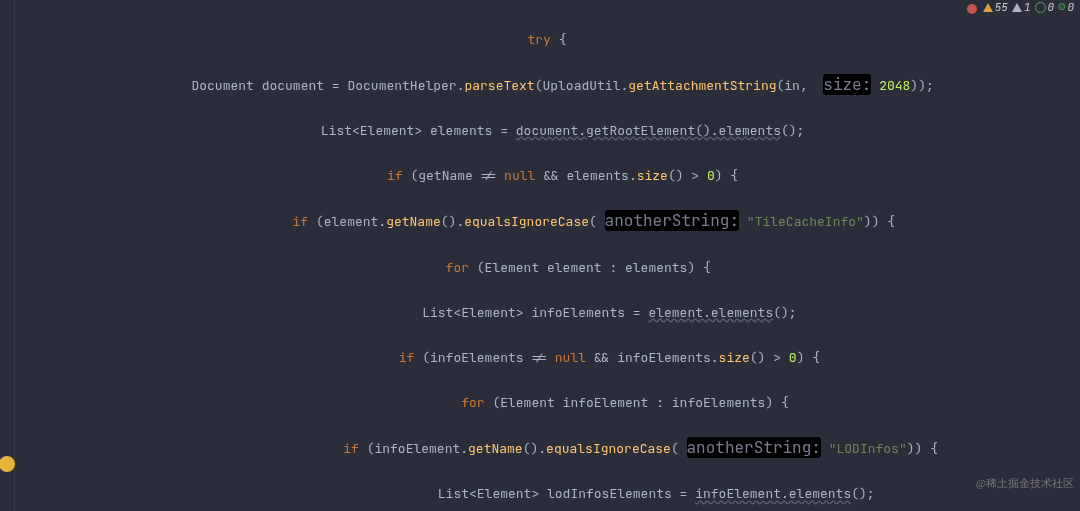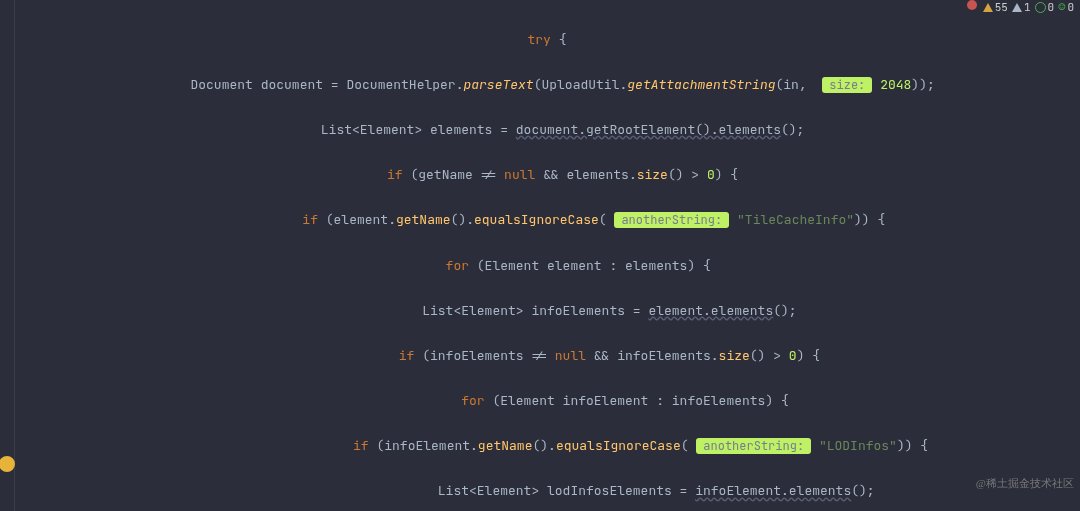--- a/index.html
+++ b/index.html
@@ -26,25 +26,26 @@
     width: 14px;
     background: #2B2D3A;
     border-right: 1px solid #3a3c4a;
   }
   .status-bar {
     position: absolute;
     top: 0;
     right: 6px;
     height: 14px;
     display: flex;
-    align-items: flex-start;
+    align-items: flex-end;
     gap: 4px;
     color: #ccc;
     font-size: 11px;
     z-index: 5;
+    font-style: italic;
   }
   .status-item { display:flex; align-items:center; gap:2px; }
   .icon-circle { width:10px; height:10px; border-radius:50%; display:inline-block; }
   .icon-circle.red { background:#C75450; }
   .icon-triangle {
     width:0; height:0; border-left:5px solid transparent; border-right:5px solid transparent;
     border-bottom:9px solid #D5A33F; display:inline-block;
   }
   .icon-circle.green-border { border:1px solid #4CAF50; background:transparent; width:9px; height:9px; }
   .icon-person { color:#4CAF50; font-size:12px; line-height:1; }
@@ -59,25 +60,25 @@
     right: 4px;
     bottom: 0;
     white-space: pre;
     line-height: 22.6px;
     color: #A9B7C6;
   }
   .line { display:block;text-align:center; }
   
   .kw  { color:#CC7832; }
   .mth { color:#FFC66D;margin-top:32px; }  
-  .mth-i { color:#FFC66D; font-style: italic; }
+  .mth-i { color:#FFC66D; }
   .str { color:#6A8759; }  
   .num { color:#bef264; }
   .hint {
-    background:#bef264; color:#787C91; padding:0 7px; border-radius:3px; font-size:12px;
+    background:#000000; color:#787C91; padding:0 0; border-radius:3px; font-size:16px;
   }
   .underline-dotted {
     text-decoration: underline; text-decoration-style: wavy; text-decoration-color:#5a5f78;
   }
   .watermark {
     position:absolute; right:6px; bottom:20px; font-size:11px; color:#777;
     font-family: Liberation Serif, serif;
   }
 </style>
 </head>

